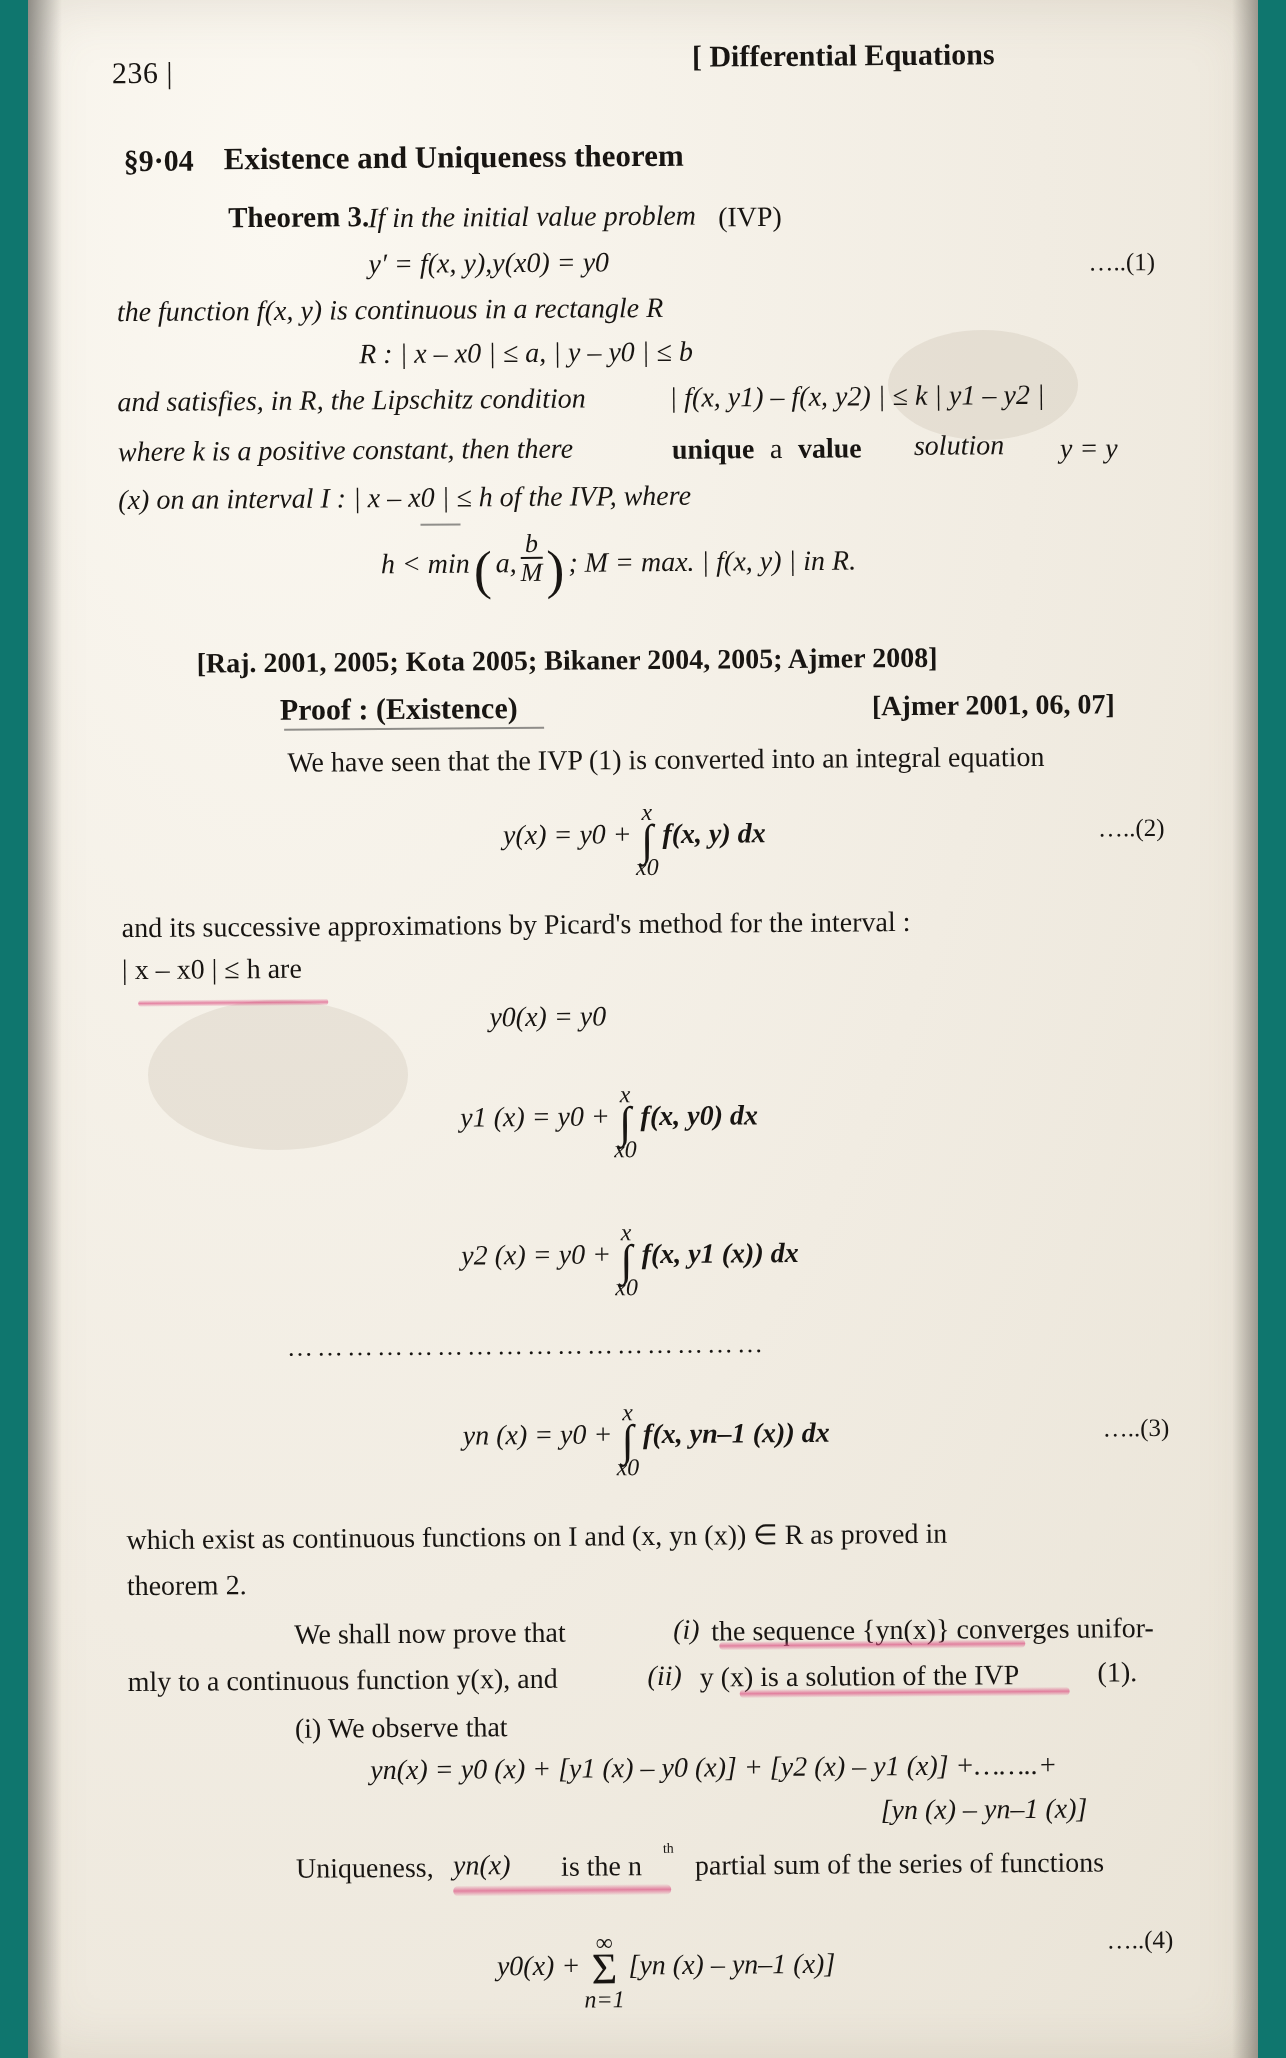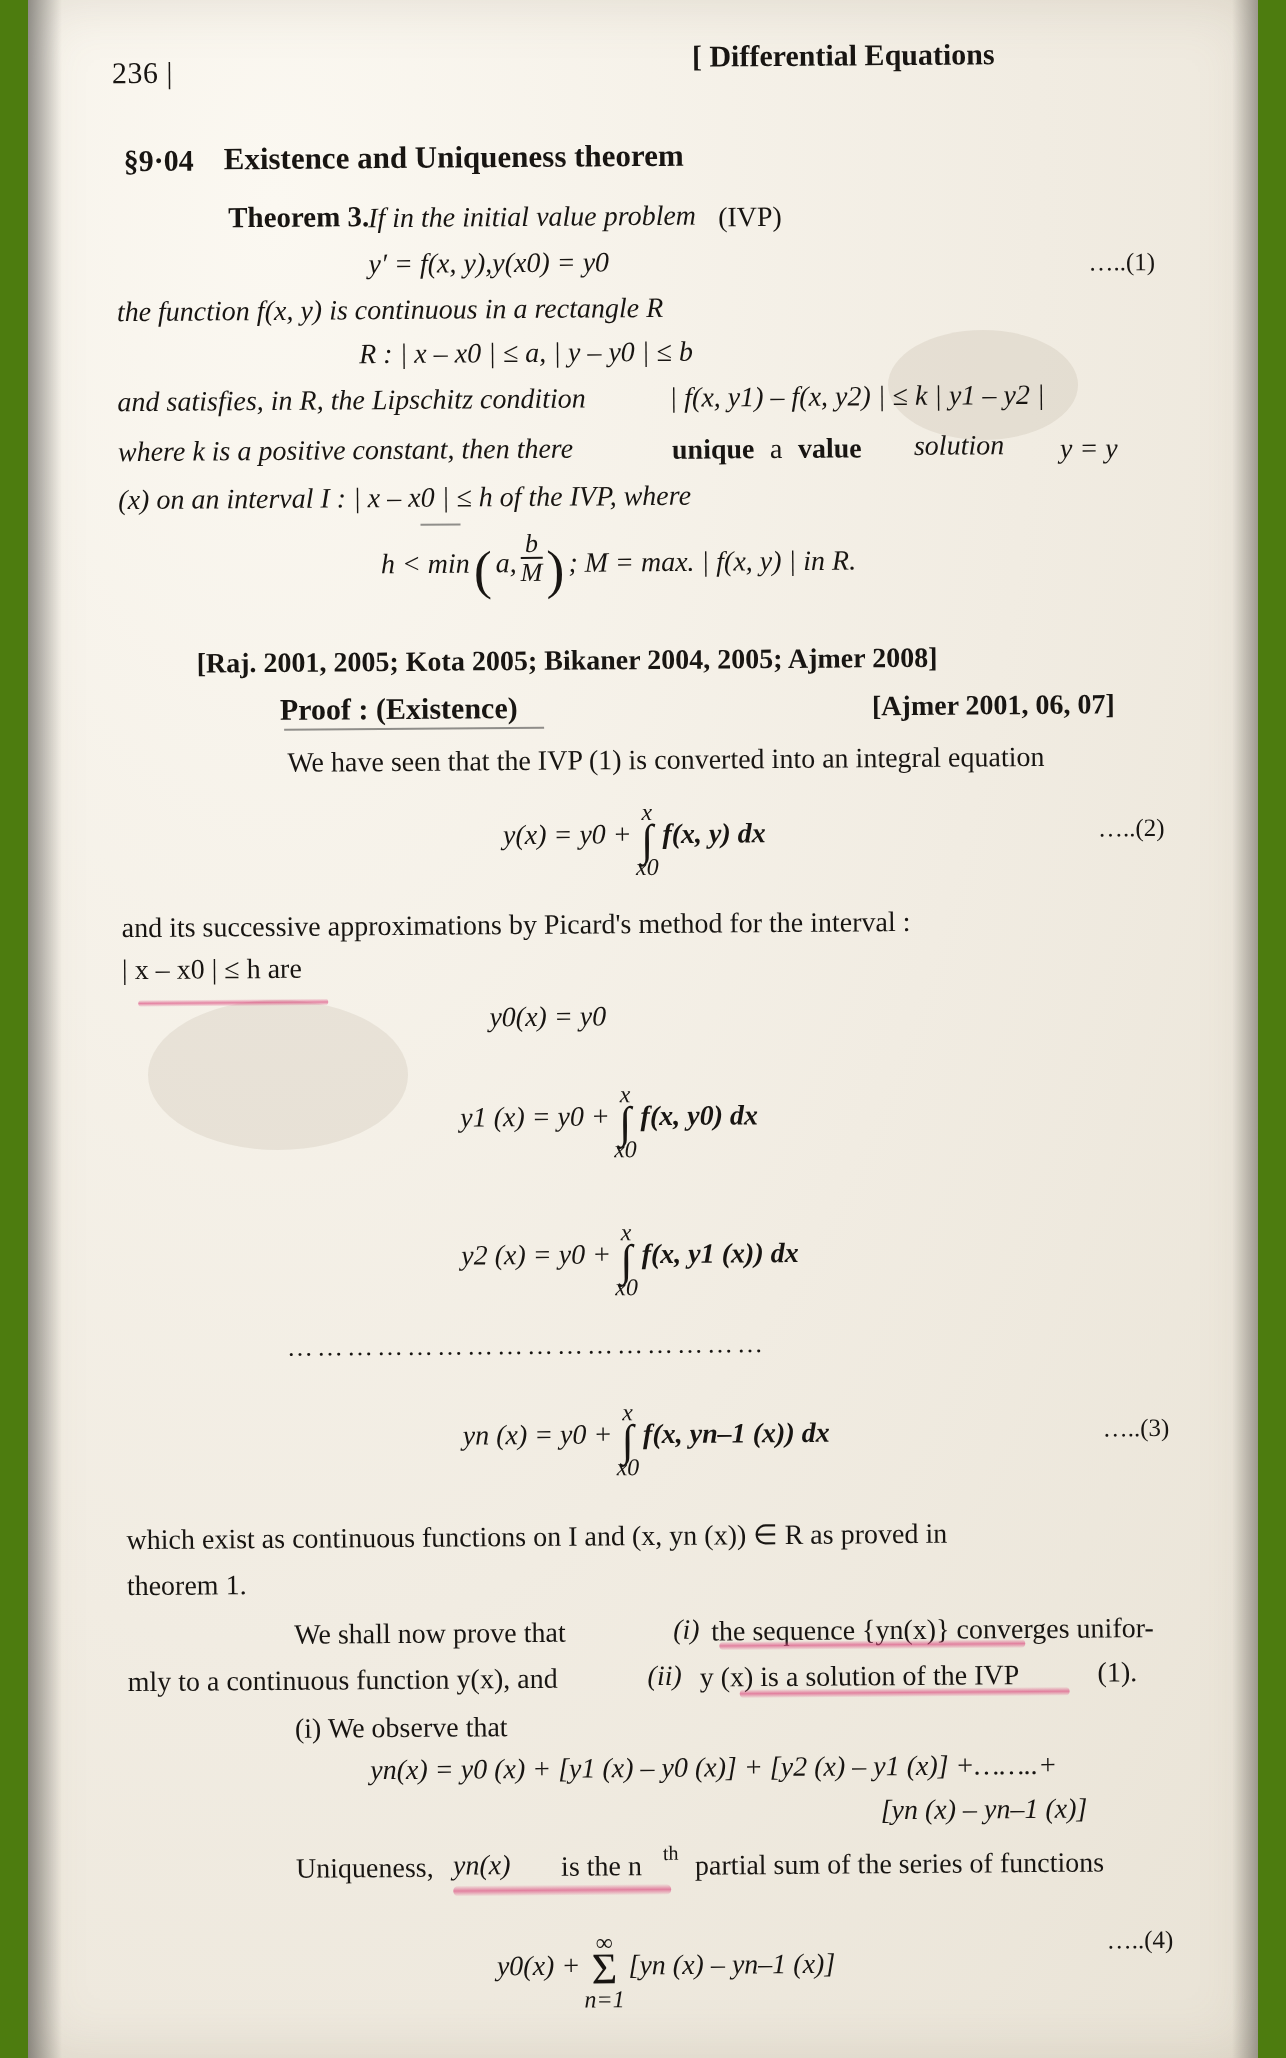--- a/index.html
+++ b/index.html
@@ -11,21 +11,21 @@
     width: 1286px;
     height: 2058px;
     overflow: hidden;
     font-family: "Liberation Serif", serif;
   }
   .page {
     position: absolute;
     left: 0; top: 0;
     width: 1286px;
     height: 2058px;
-    background: #4d7c0f;
+    background: #0f766e;
   }
   
   .paper {
     position: absolute;
     left: 28px;
     top: 0;
     width: 1230px;
     height: 2058px;
     background: #f3efe6;
     background-image:
@@ -267,40 +267,40 @@
         <span class="limits">
           <span style="display:block; font-style:italic;">x</span>
           <span class="intg">∫</span>
           <span style="display:block; font-style:italic;">x0</span>
         </span>
         <span class="math" style="font-weight:700;">f(x, yn–1 (x)) dx</span>
       </div>
       <div class="abs tagnum" style="left:1065px; top:1418px;">…..(3)</div>
 
       <div class="abs body-txt" style="left:88px; top:1518px;">which exist as continuous functions on I and (x, yn (x)) ∈ R as proved in</div>
-      <div class="abs body-txt" style="left:88px; top:1564px;">theorem 1.</div>
+      <div class="abs body-txt" style="left:88px; top:1564px;">theorem 2.</div>
 
       <div class="abs body-txt" style="left:255px; top:1614px;">We shall now prove that</div>
       <div class="abs body-it" style="left:634px; top:1614px;">(i)</div>
       <div class="abs body-txt" style="left:672px; top:1614px;">the sequence {yn(x)} converges unifor-</div>
 
       <div class="abs body-txt" style="left:88px; top:1660px;">mly to a continuous function y(x), and</div>
       <div class="abs body-it" style="left:608px; top:1660px;">(ii)</div>
       <div class="abs body-txt" style="left:660px; top:1660px;">y (x) is a solution of the IVP</div>
       <div class="abs body-txt" style="left:1058px; top:1658px;">(1).</div>
 
       <div class="abs body-txt" style="left:255px; top:1708px;">(i) We observe that</div>
 
       <div class="abs math" style="left:330px; top:1752px;">yn(x) = y0 (x) + [y1 (x) – y0 (x)] + [y2 (x) – y1 (x)] +……..+</div>
       <div class="abs math" style="left:840px; top:1796px;">[yn (x) – yn–1 (x)]</div>
 
       <div class="abs body-txt" style="left:255px; top:1848px;">Uniqueness,</div>
       <div class="abs math" style="left:412px; top:1848px;">yn(x)</div>
       <div class="abs body-txt" style="left:520px; top:1848px;text-align:right;">is the n</div>
-      <div class="abs body-txt" style="left:622px; top:1840px; font-size:20px;">th</div>
+      <div class="abs body-txt" style="left:622px; top:1840px; font-size:14px;">th</div>
       <div class="abs body-txt" style="left:654px; top:1848px;">partial sum of the series of functions</div>
 
       <div class="abs" style="left:455px; top:1930px;">
         <span class="math">y0(x) +</span>
         <span class="limits">
           <span style="display:block;">∞</span>
           <span class="sigma">Σ</span>
           <span style="display:block; font-style:italic;">n=1</span>
         </span>
         <span class="math">[yn (x) – yn–1 (x)]</span>

